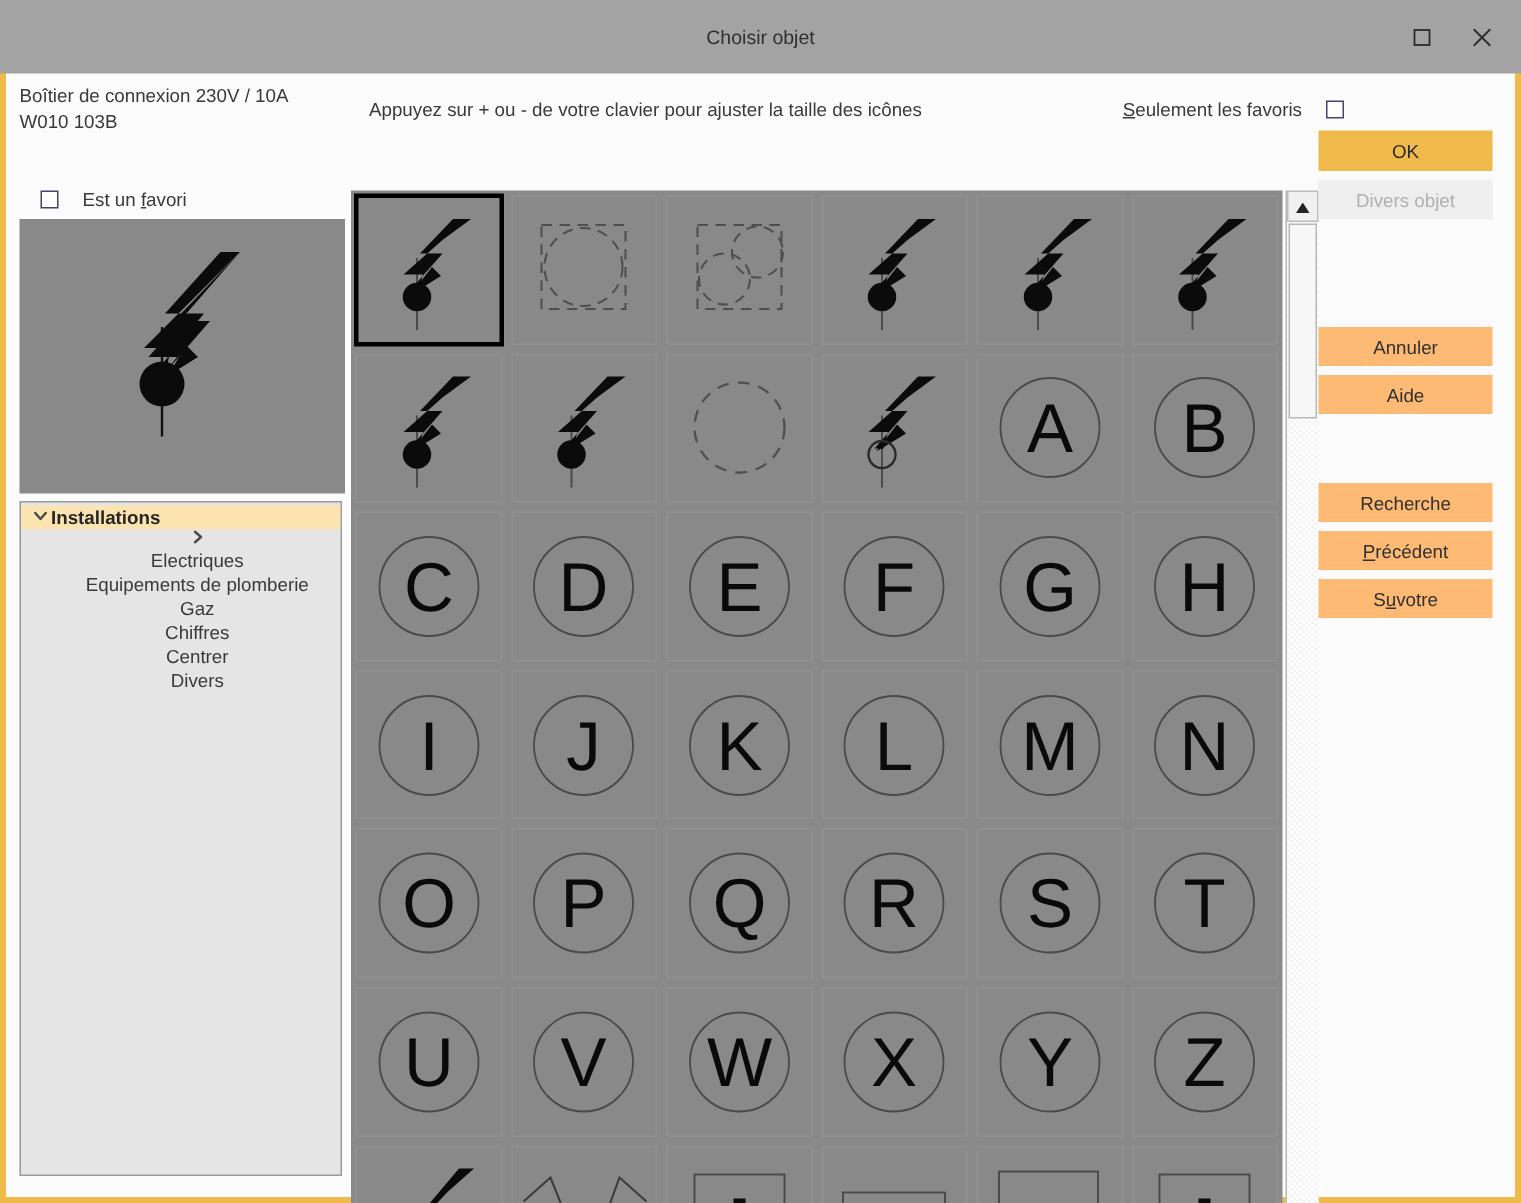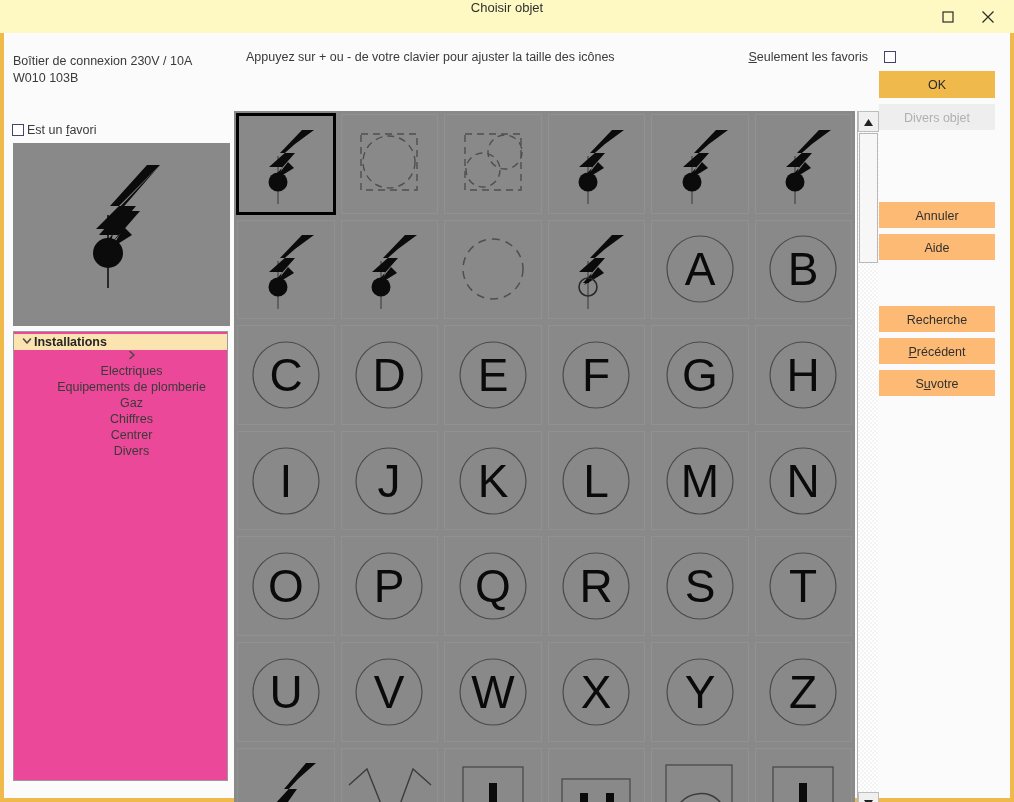--- a/index.html
+++ b/index.html
@@ -5,42 +5,42 @@
   html,body{margin:0;padding:0;}
   body{
     width:1014px;height:802px;overflow:hidden;
     font-family:"Liberation Sans", sans-serif;
     font-size:12.5px;color:#3a3a3a;background:#fafafa;
   }
   .window{position:relative;width:1014px;height:802px;box-sizing:border-box;
           border-left:4px solid #efb94c;border-right:4px solid #efb94c;
           border-bottom:4px solid #efb94c;background:#fbfbfb;}
   
-  .titlebar{height:33px;background:#fef9c3;display:flex;align-items:flex-start;
+  .titlebar{height:49px;background:#a3a3a3;display:flex;align-items:center;
             position:relative;margin:0 -4px;}
   .titlebar .title{position:absolute;left:0;right:0;text-align:center;
             font-size:13px;color:#303030;}
   .winbtns{margin-left:auto;display:flex;align-items:center;height:33px;
            padding-right:6px;position:relative;z-index:2;}
   .winbtn{width:40px;height:33px;display:flex;align-items:center;justify-content:center;
           cursor:default;color:#2b2b2b;}
   .winbtn svg{display:block;}
   
   .content{position:relative;height:765px;}
   
-  .leftcol{position:absolute;left:4px;top:16px;width:222px;}
+  .leftcol{position:absolute;left:4px;top:3px;width:222px;}
   .objname{font-size:12.5px;line-height:17px;color:#3a3a3a;padding:4px 0 0 5px;}
-  .fav-row{display:flex;align-items:center;gap:3px;margin:36px 0 0 4px;}
+  .fav-row{display:flex;align-items:center;gap:16px;margin:36px 0 0 19px;}
   .chk{width:12px;height:12px;border:1px solid #46426a;background:#fff;box-sizing:border-box;}
   .fav-label{font-size:12.5px;color:#3a3a3a;}
   .u{text-decoration:underline;}
   .preview{margin:6px 0 0 5px;width:217px;height:183px;background:#898989;
            display:flex;align-items:center;justify-content:center;}
   
-  .tree{margin:5px 0 0 5px;width:215px;height:450px;background:#ec4899;
+  .tree{margin:5px 0 0 5px;width:215px;height:450px;background:#e5e5e5;
         border:1px solid #9a9a9a;box-sizing:border-box;padding:2px 0 0 0;
         overflow:hidden;}
   .tnode{display:flex;align-items:center;height:16px;font-size:12.5px;
          padding-left:6px;white-space:nowrap;}
   .tnode.sel{background:#fbe4b0;font-weight:bold;color:#262626;}
   .tnode .arrow{width:14px;display:inline-block;text-align:center;font-size:10px;
                 color:#4a4a4a;flex:0 0 14px;}
   .tnode.child{padding-left:22px;flex-direction:column;}
   
   .gridwrap{position:absolute;left:230px;top:4px;width:634px;margin-left:12px;}

